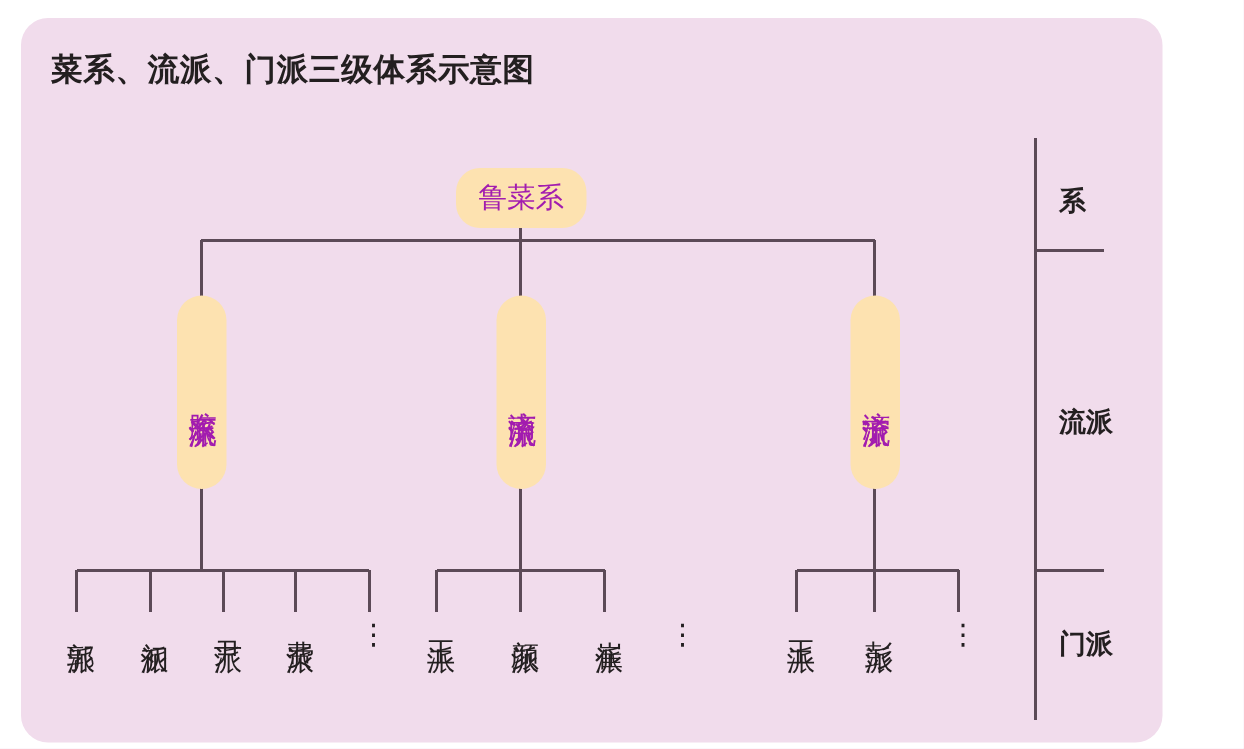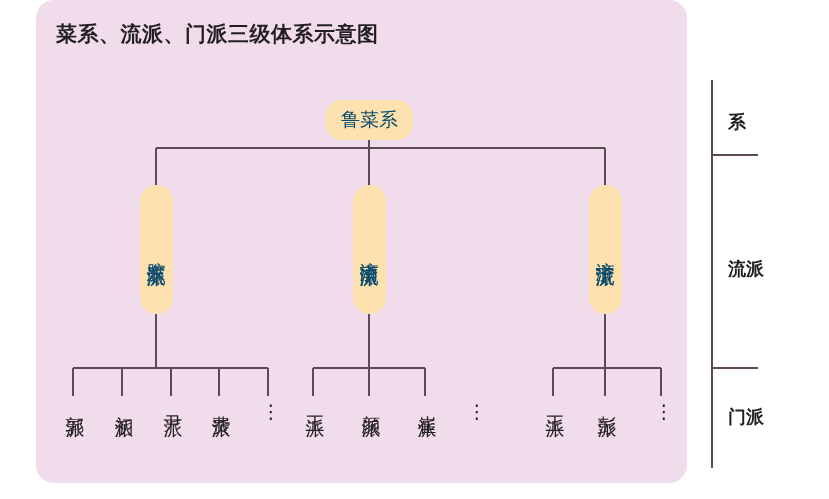--- a/index.html
+++ b/index.html
@@ -10,27 +10,26 @@
   body {
     width: 829px;
     height: 499px;
     font-family: "Liberation Sans", "DejaVu Sans", sans-serif;
     overflow: hidden;
   }
 
   #panel {
     position: absolute;
     left: 14px;
-    top: 0;
-    width: 651px;
+    top: 12px;
+    width: 761px;
     height: 483px;
     background: #f1dcec;
     border-radius: 18px;
     box-sizing: border-box;
-    margin-left: 22px;
   }
 
   #title {
     position: absolute;
     left: 20px;
     top: 20px;
     font-size: 21px;
     font-weight: bold;
     color: #231f20;
     letter-spacing: 0.5px;
@@ -52,21 +51,21 @@
     top: 0;
     width: 797px;
     height: 483px;
     pointer-events: none;
   }
 
   
   .node {
     position: absolute;
     background: #fde2b0;
-    color: #0c4a6e;
+    color: #a21caf;
     box-sizing: border-box;
     display: flex;
     align-items: center;
     justify-content: center;
     text-align: right;
   }
 
   .node-root {
     border-radius: 16px;
     font-size: 19px;

